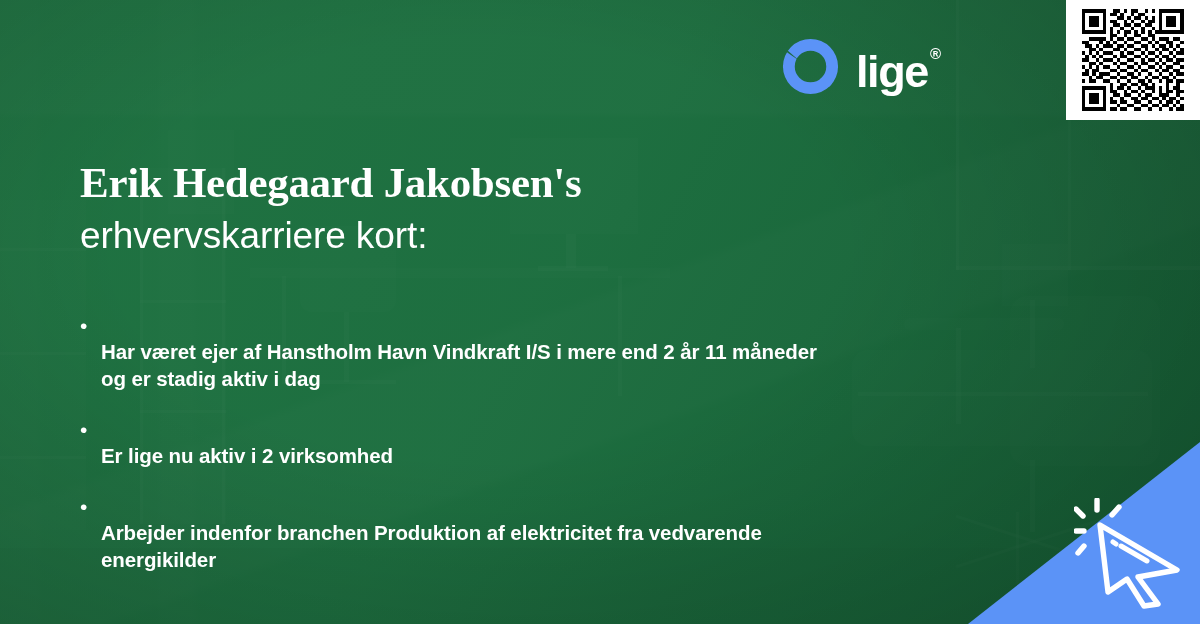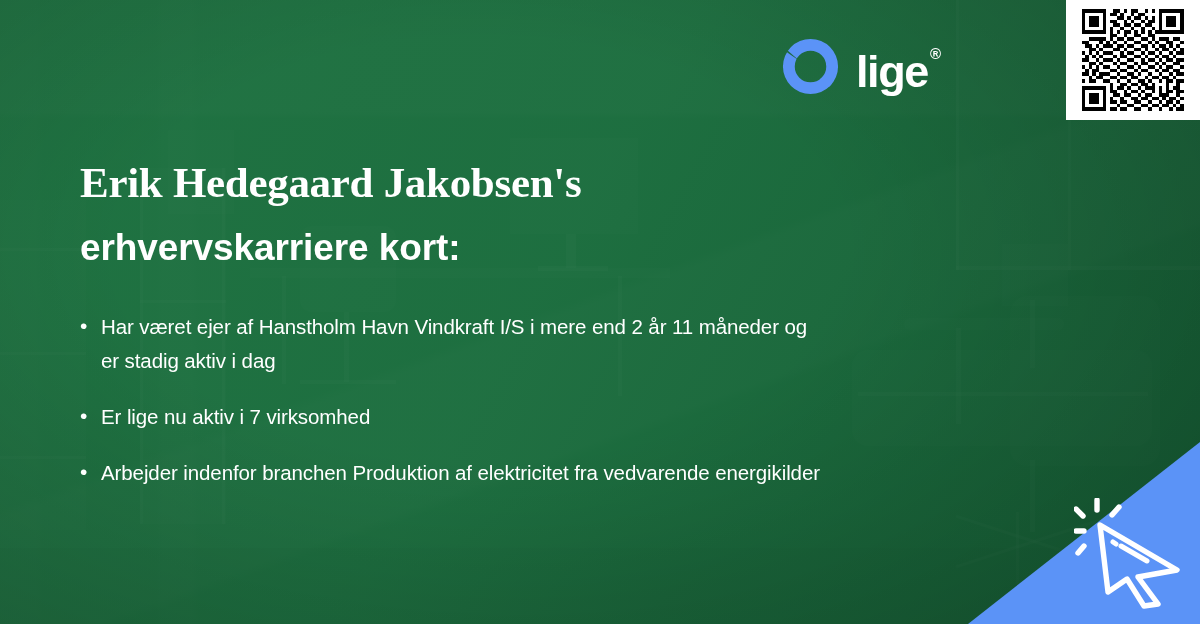--- a/index.html
+++ b/index.html
@@ -44,31 +44,31 @@
 
   
   #content{ position:absolute; inset:0; }
 
   #headline{ position:absolute; left:80px; top:158px; width:720px; color:#fff; }
   #headline .l1{
     font-size:43px; font-weight:bold; letter-spacing:-.3px;
     line-height:50px; white-space:nowrap;font-family:Liberation Serif, serif;
   }
   #headline .l2{
-    font-size:37px; font-weight:700; letter-spacing:-.1px;
-    line-height:48px; margin-top:16px; white-space:nowrap;
+    font-size:37px; font-weight:400; letter-spacing:-.1px;
+    line-height:48px; margin-top:4px; white-space:nowrap;
   }
 
   #facts{ position:absolute; left:80px; top:310px; width:790px; color:#fff; }
   .fact{ display:flex; margin-bottom:22px; }
   .fact .dot{
     flex:0 0 21px; font-size:21px; line-height:31px; color:#fff;
   }
   .fact .ftext{
-    font-size:20.5px; font-weight:normal; line-height:34px; letter-spacing:-.1px;
+    font-size:20.5px; font-weight:bold; line-height:27px; letter-spacing:-.1px;margin-top:28px;
   }
   .fact.two-line .ftext{ max-width:724px; }
 
   
   #logo{
     position:absolute; left:779px; top:35px;
     display:flex; align-items:center; gap:14px;
   }
   #logo .mark{ width:63px; height:63px; flex:0 0 63px; }
   #logo .word{
@@ -167,21 +167,21 @@
     <div class="l2">erhvervskarriere kort:</div>
   </div>
 
   <div id="facts">
     <div class="fact two-line">
       <span class="dot">•</span>
       <span class="ftext">Har været ejer af Hanstholm Havn Vindkraft I/S i mere end 2 år 11 måneder og er stadig aktiv i dag</span>
     </div>
     <div class="fact">
       <span class="dot">•</span>
-      <span class="ftext">Er lige nu aktiv i 7 virksomhed</span>
+      <span class="ftext">Er lige nu aktiv i 2 virksomhed</span>
     </div>
     <div class="fact two-line">
       <span class="dot">•</span>
       <span class="ftext">Arbejder indenfor branchen Produktion af elektricitet fra vedvarende energikilder</span>
     </div>
   </div>
 
   <div id="logo">
     <span class="mark">
       <svg viewBox="0 0 64 64" aria-hidden="true">

